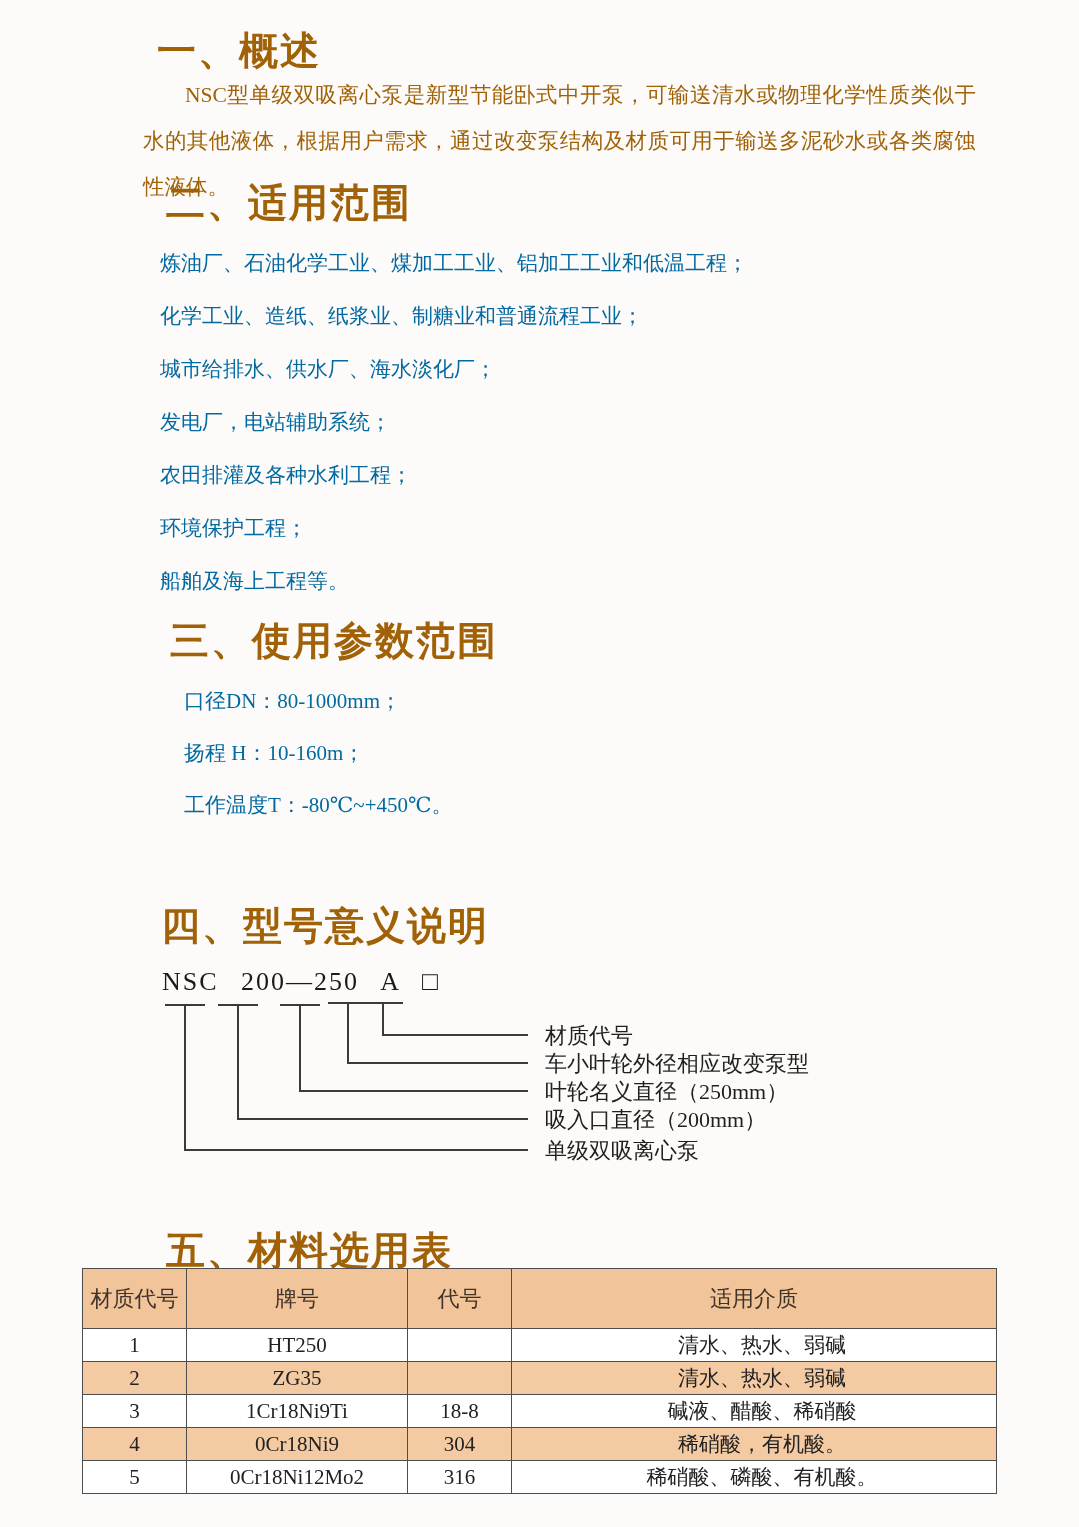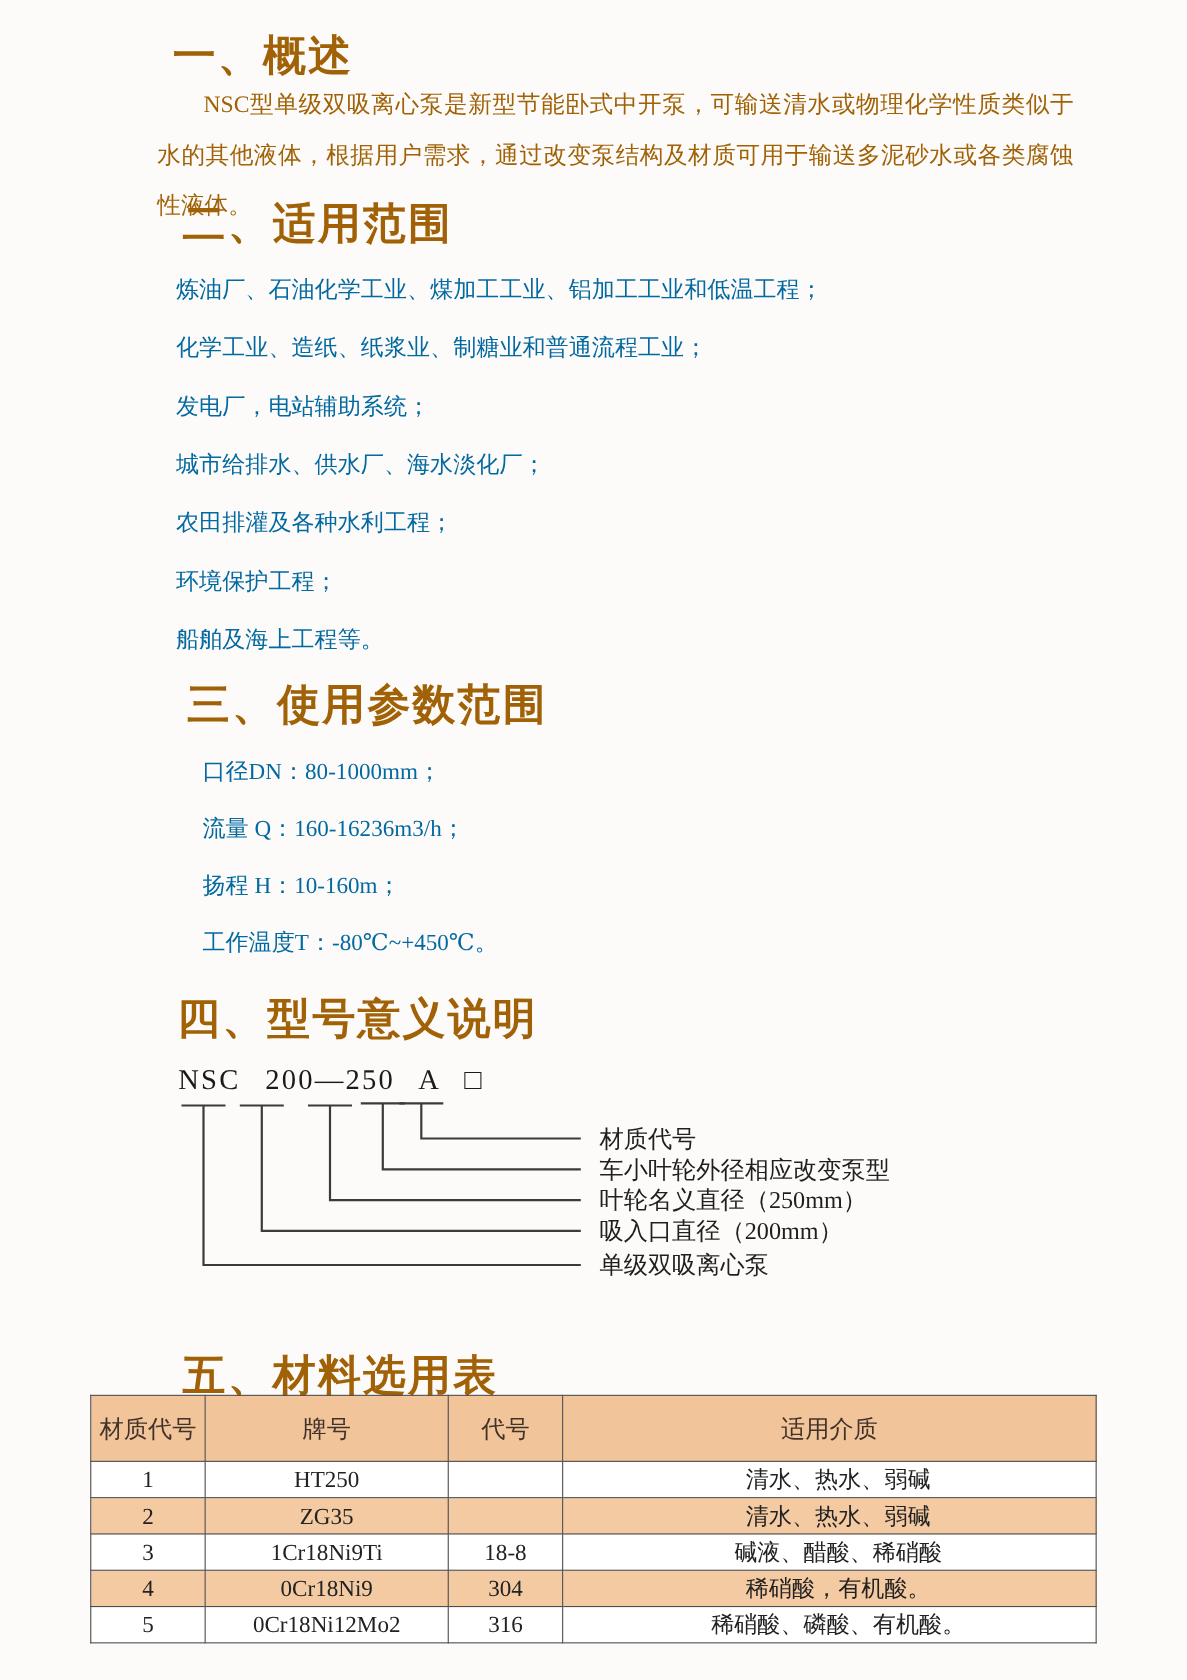--- a/index.html
+++ b/index.html
@@ -63,32 +63,31 @@
 
 <div class="abs heading" style="top:24px; left:157px;">一、概述</div>
 
 <div class="abs para" style="top:72px; left:143px; width:833px;">NSC型单级双吸离心泵是新型节能卧式中开泵，可输送清水或物理化学性质类似于水的其他液体，根据用户需求，通过改变泵结构及材质可用于输送多泥砂水或各类腐蚀性液体。</div>
 
 <div class="abs heading" style="top:176px; left:166px;">二、适用范围</div>
 
 <div class="abs list" style="top:237px; left:160px;">
   <div class="li">炼油厂、石油化学工业、煤加工工业、铝加工工业和低温工程；</div>
   <div class="li">化学工业、造纸、纸浆业、制糖业和普通流程工业；</div>
+  <div class="li">城市给排水、供水厂、海水淡化厂；</div>
   <div class="li">发电厂，电站辅助系统；</div>
-  <div class="li">城市给排水、供水厂、海水淡化厂；</div>
   <div class="li">农田排灌及各种水利工程；</div>
   <div class="li">环境保护工程；</div>
   <div class="li">船舶及海上工程等。</div>
 </div>
 
 <div class="abs heading" style="top:614px; left:170px;">三、使用参数范围</div>
 
 <div class="abs list plist" style="top:675px; left:184px;">
   <div class="li">口径DN：80-1000mm；</div>
-  <div class="li">流量 Q：160-16236m3/h；</div>
   <div class="li">扬程 H：10-160m；</div>
   <div class="li">工作温度T：-80℃~+450℃。</div>
 </div>
 
 <div class="abs heading" style="top:899px; left:161px;">四、型号意义说明</div>
 
 <svg class="abs" style="top:958px; left:150px;" width="740" height="215" viewBox="0 0 740 215">
 
   <text x="12" y="32" class="model-code">NSC 200—250 A □</text>
 

